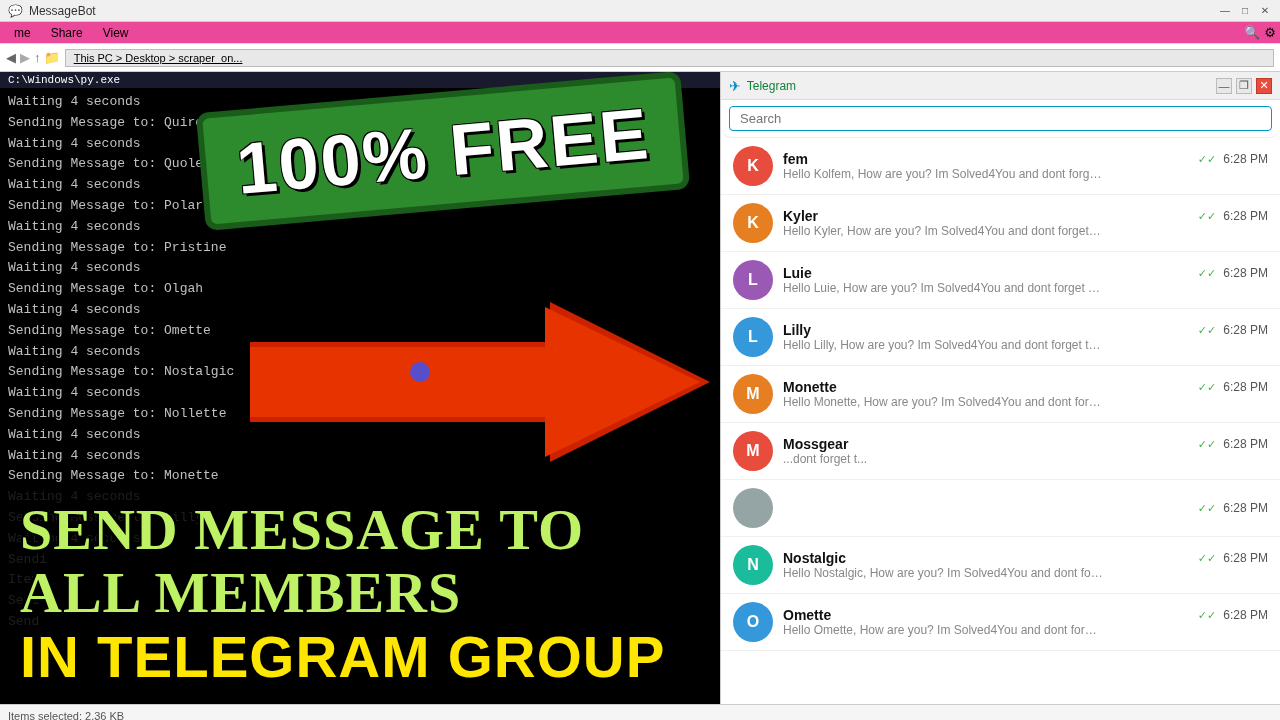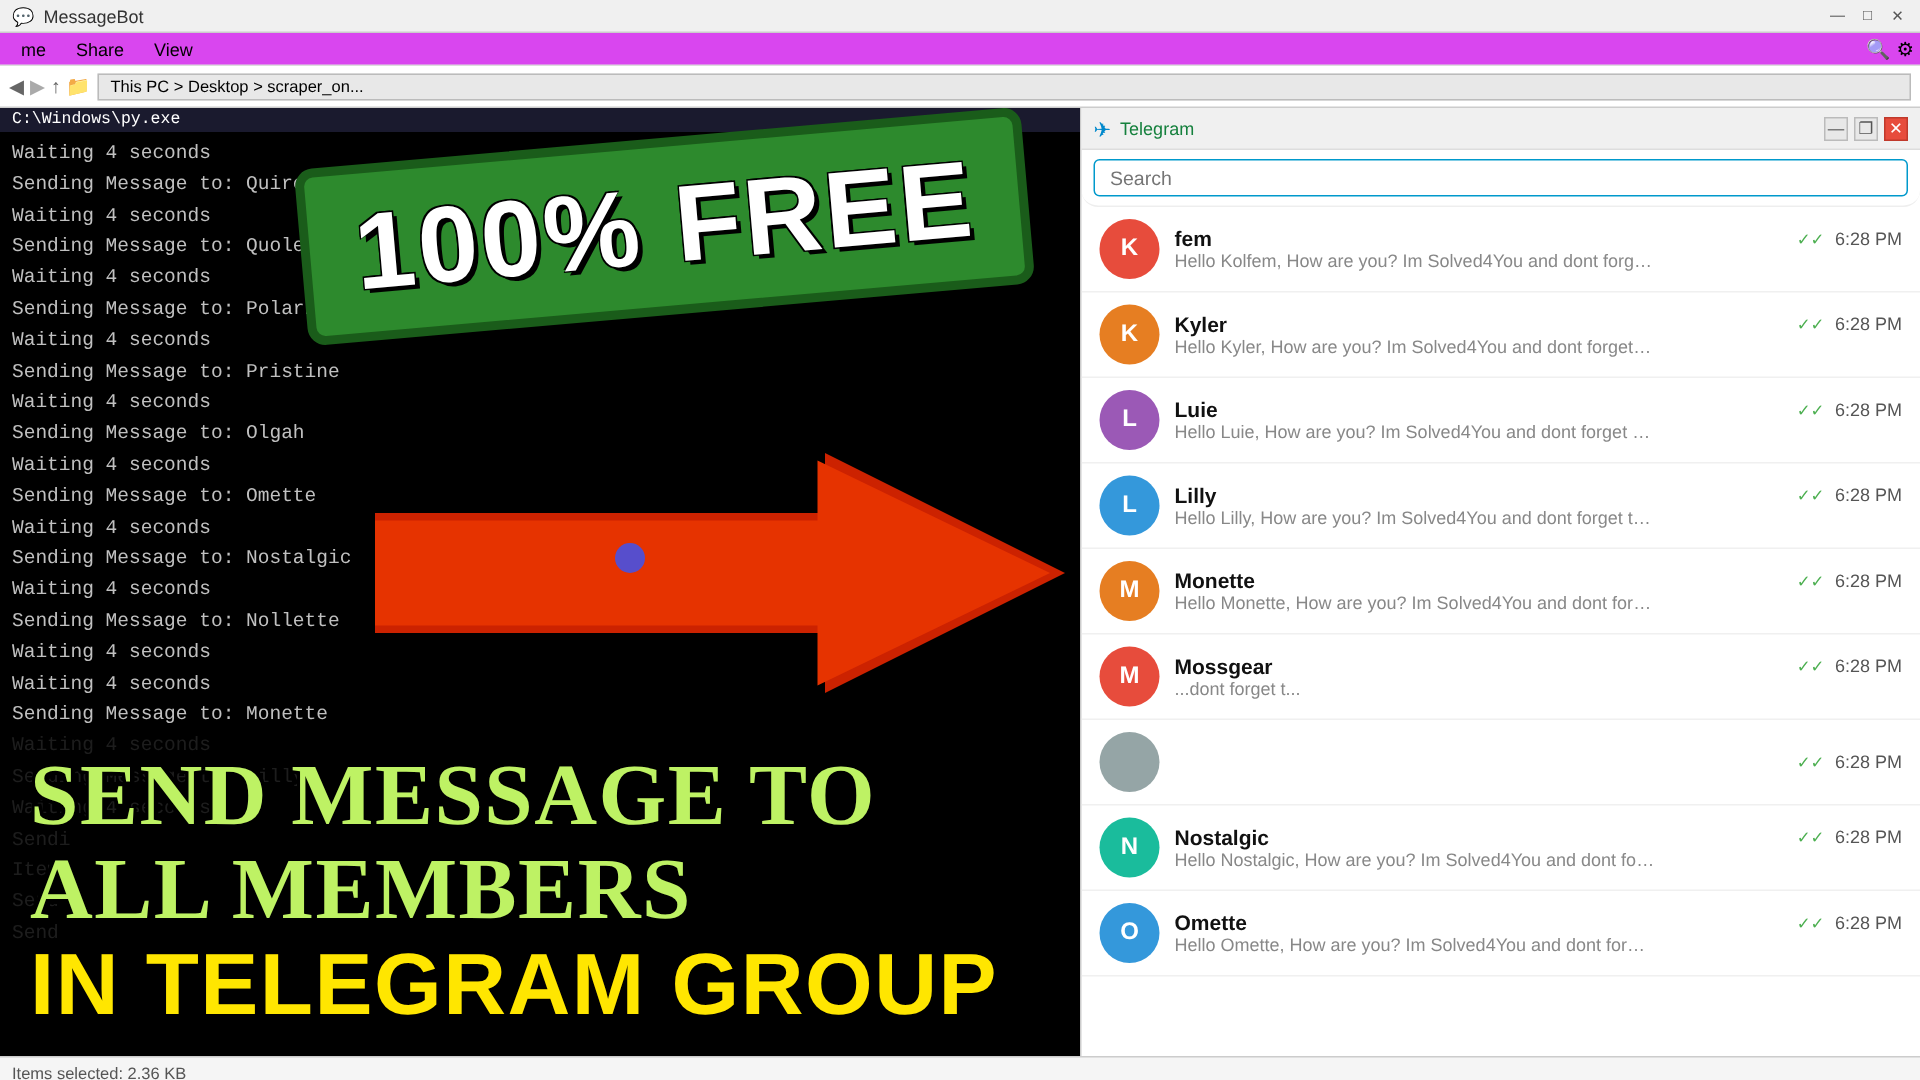--- a/index.html
+++ b/index.html
@@ -24,21 +24,21 @@
       gap: 6px;
     }
     .title-btn {
       width: 14px; height: 14px;
       display: flex; align-items: center; justify-content: center;
       font-size: 10px; cursor: pointer; color: #555;
     }
 
     
     .menu-bar {
-      background: #d946ef;
+      background: #ec4899;
       height: 22px;
       display: flex;
       padding: 0 4px;
       font-size: 12px;
       border-bottom: 1px solid #ddd;
     }
     .menu-item {
       padding: 0 10px;
       cursor: pointer;
       height: 100%;
@@ -56,20 +56,21 @@
       border-bottom: 1px solid #ccc;
       font-size: 12px;
       gap: 4px;
     }
     .addr-path {
       background: #e8e8e8;
       padding: 2px 8px;
       border: 1px solid #bbb;
       font-size: 11px;
       flex: 1;
+      text-decoration: underline;
     }
 
     
     .main-area {
       display: flex;
       height: calc(720px - 66px - 22px);
       position: relative;
     }
 
     

